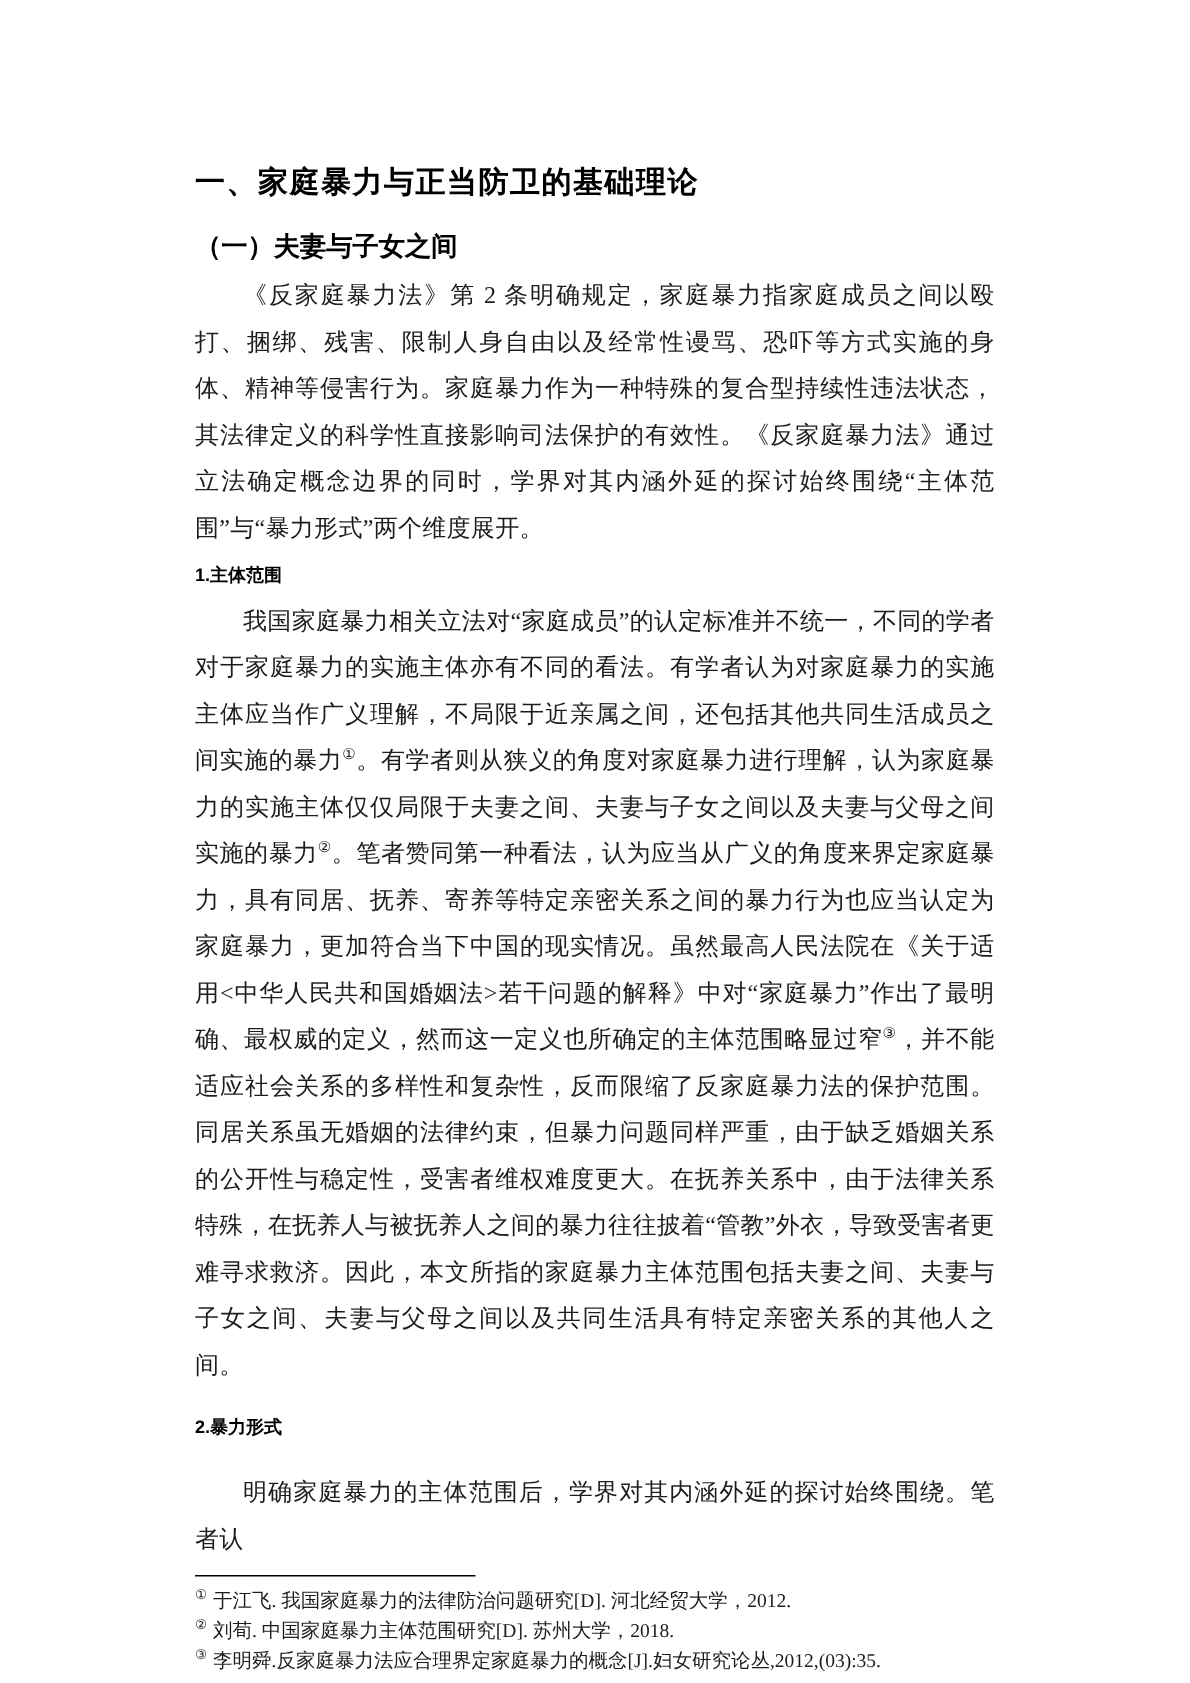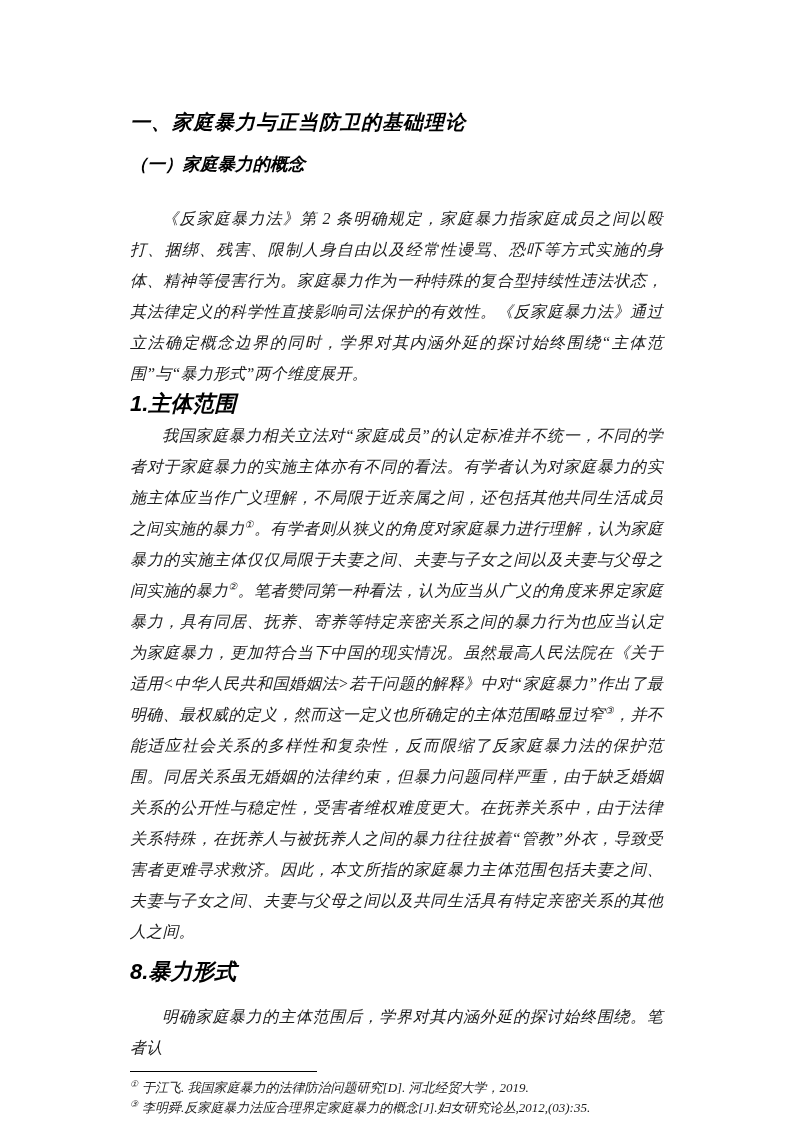--- a/index.html
+++ b/index.html
@@ -4,21 +4,20 @@
 <style>
   html, body { margin: 0; padding: 0; background: #ffffff; }
   .page {
     position: relative;
     width: 793px;
     height: 1122px;
     background: #ffffff;
     overflow: hidden;
     color: #1c1c1c;
     font-family: "Liberation Serif", "DejaVu Serif", serif;
-    font-style: italic;
   }
   .content {
     position: absolute;
     left: 130px;
     top: 0;
     width: 533px;
   }
   .h1 {
     margin: 107px 0 0 0;
     font-family: "Liberation Sans", "DejaVu Sans", sans-serif;
@@ -32,37 +31,37 @@
     margin: 14px 0 0 0;
     font-family: "Liberation Sans", "DejaVu Sans", sans-serif;
     font-weight: bold;
     font-size: 17.5px;
     line-height: 26px;
     color: #000000;
   }
   .h3 {
     font-family: "Liberation Sans", "DejaVu Sans", sans-serif;
     font-weight: bold;
-    font-size: 22px;
+    font-size: 12px;
     line-height: 26px;
     color: #000000;
   }
   .h3.sub1 { margin: 2px 0 0 0; }
   .h3.sub2 { margin: 12px 0 0 0; }
   p.body {
     margin: 0;
     font-size: 16px;
     line-height: 31px;
     text-align: justify;
     text-justify: inter-ideograph;
     text-indent: 2em;
     letter-spacing: 0.2px;
     color: #1c1c1c;
   }
-  p.body.p1 { margin-top: 26px; }
+  p.body.p1 { margin-top: 5px; }
   p.body.p2 { margin-top: 3px; }
   p.body.p3 { margin-top: 16px; }
   p.body sup {
     font-size: 10px;
     line-height: 0;
     vertical-align: super;
   }
   .fn-sep {
     margin-top: 8px;
     width: 187px;
@@ -84,33 +83,34 @@
   }
 </style>
 </head>
 <body>
 
 <div class="page">
   <div class="content">
 
     <div class="h1">一、家庭暴力与正当防卫的基础理论</div>
 
-    <div class="h2">（一）家庭暴力的概念</div>
+    <div class="h2">（一）夫妻与子女之间</div>
 
     <p class="body p1">《反家庭暴力法》第 2 条明确规定，家庭暴力指家庭成员之间以殴打、捆绑、残害、限制人身自由以及经常性谩骂、恐吓等方式实施的身体、精神等侵害行为。家庭暴力作为一种特殊的复合型持续性违法状态，其法律定义的科学性直接影响司法保护的有效性。《反家庭暴力法》通过立法确定概念边界的同时，学界对其内涵外延的探讨始终围绕“主体范围”与“暴力形式”两个维度展开。</p>
 
     <div class="h3 sub1">1.主体范围</div>
 
     <p class="body p2">我国家庭暴力相关立法对“家庭成员”的认定标准并不统一，不同的学者对于家庭暴力的实施主体亦有不同的看法。有学者认为对家庭暴力的实施主体应当作广义理解，不局限于近亲属之间，还包括其他共同生活成员之间实施的暴力<sup>①</sup>。有学者则从狭义的角度对家庭暴力进行理解，认为家庭暴力的实施主体仅仅局限于夫妻之间、夫妻与子女之间以及夫妻与父母之间实施的暴力<sup>②</sup>。笔者赞同第一种看法，认为应当从广义的角度来界定家庭暴力，具有同居、抚养、寄养等特定亲密关系之间的暴力行为也应当认定为家庭暴力，更加符合当下中国的现实情况。虽然最高人民法院在《关于适用&lt;中华人民共和国婚姻法&gt;若干问题的解释》中对“家庭暴力”作出了最明确、最权威的定义，然而这一定义也所确定的主体范围略显过窄<sup>③</sup>，并不能适应社会关系的多样性和复杂性，反而限缩了反家庭暴力法的保护范围。同居关系虽无婚姻的法律约束，但暴力问题同样严重，由于缺乏婚姻关系的公开性与稳定性，受害者维权难度更大。在抚养关系中，由于法律关系特殊，在抚养人与被抚养人之间的暴力往往披着“管教”外衣，导致受害者更难寻求救济。因此，本文所指的家庭暴力主体范围包括夫妻之间、夫妻与子女之间、夫妻与父母之间以及共同生活具有特定亲密关系的其他人之间。</p>
 
-    <div class="h3 sub2">8.暴力形式</div>
+    <div class="h3 sub2">2.暴力形式</div>
 
     <p class="body p3">明确家庭暴力的主体范围后，学界对其内涵外延的探讨始终围绕。笔者认</p>
 
     <div class="fn-sep"></div>
 
     <div class="footnotes">
-      <div class="footnote"><sup>①</sup><span>于江飞. 我国家庭暴力的法律防治问题研究[D]. 河北经贸大学，2019.</span></div>
+      <div class="footnote"><sup>①</sup><span>于江飞. 我国家庭暴力的法律防治问题研究[D]. 河北经贸大学，2012.</span></div>
+      <div class="footnote"><sup>②</sup><span>刘荀. 中国家庭暴力主体范围研究[D]. 苏州大学，2018.</span></div>
       <div class="footnote"><sup>③</sup><span>李明舜.反家庭暴力法应合理界定家庭暴力的概念[J].妇女研究论丛,2012,(03):35.</span></div>
     </div>
 
   </div>
 </div>
 
 </body></html>

